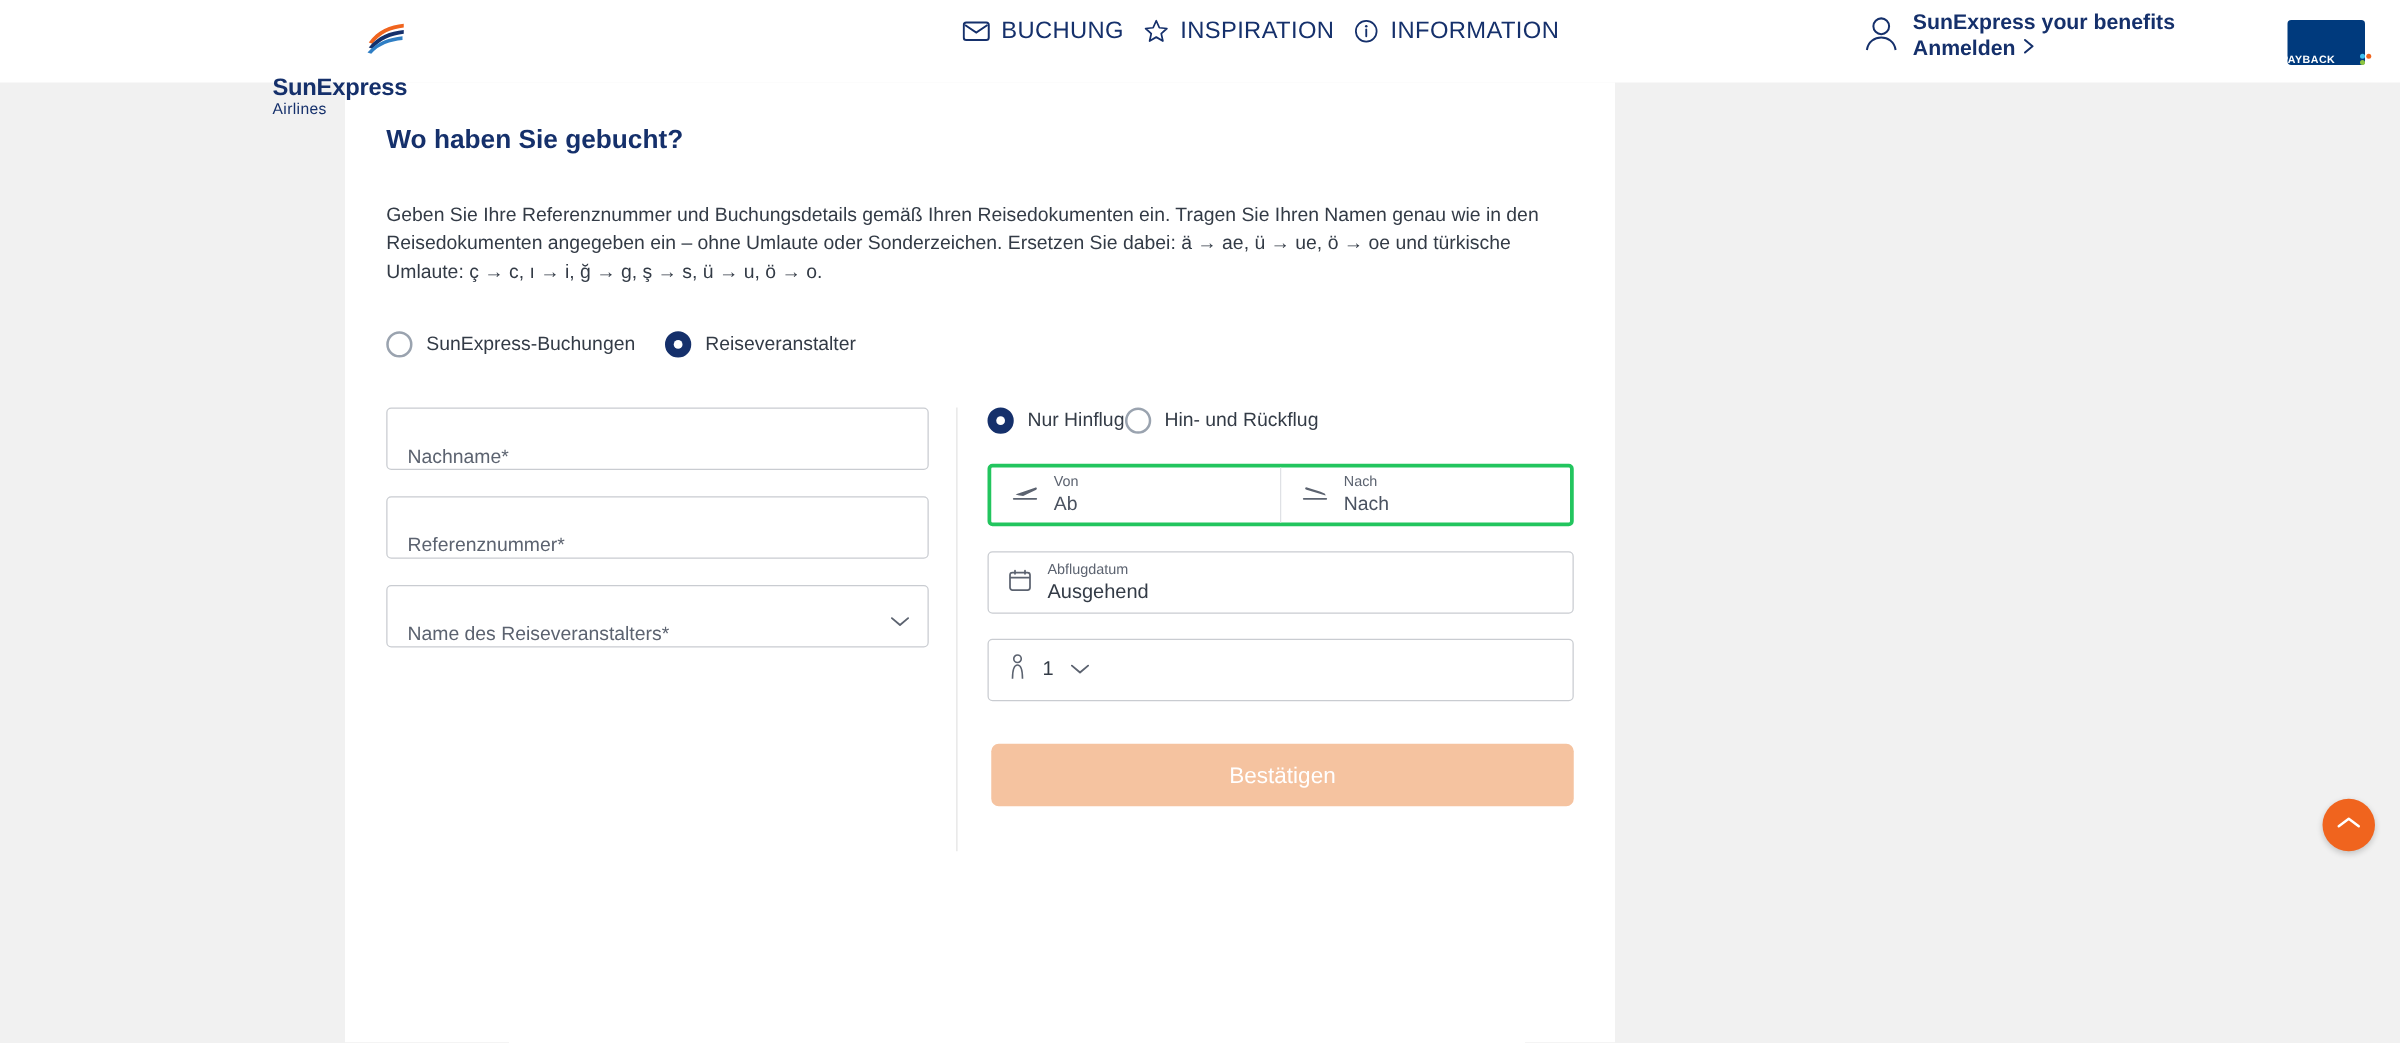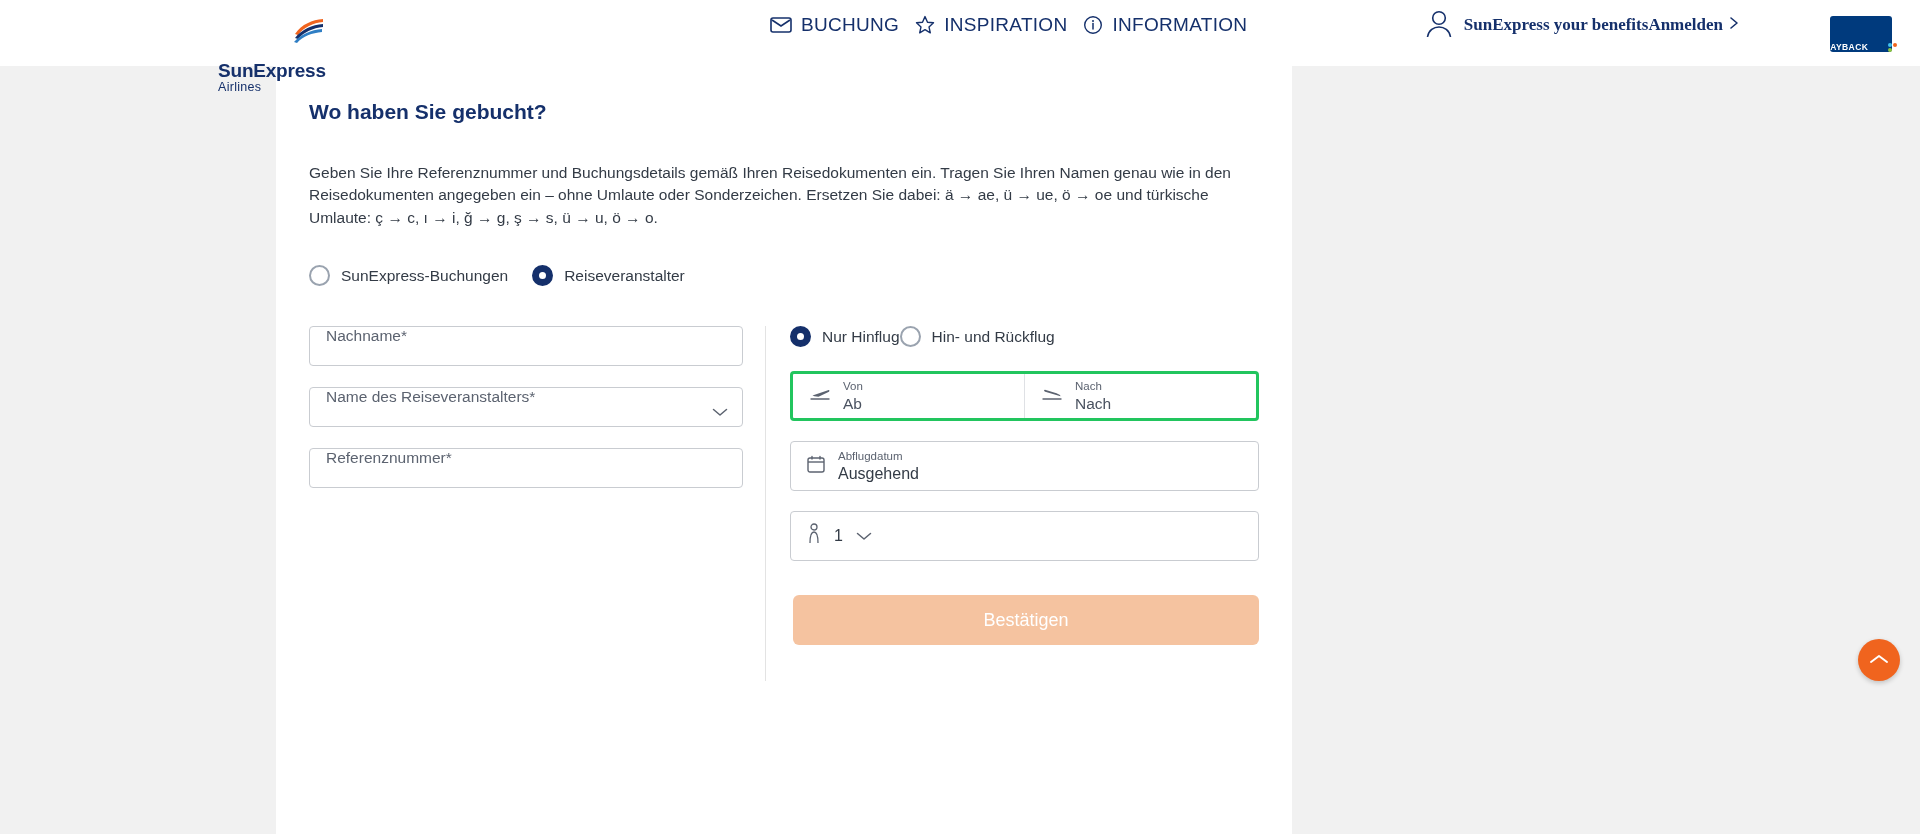--- a/index.html
+++ b/index.html
@@ -61,21 +61,21 @@
 
   .account {
     position: absolute;
     right: 180px;
     top: 7px;
     display: flex;
     align-items: center;
     gap: 10px;
   }
   .acct-icon { width: 30px; height: 36px; }
-  .acct-text { display: flex; flex-direction: row; line-height: 1.25; font-family: Liberation Serif, serif; }
+  .acct-text { display: flex; flex-direction: column; line-height: 1.25; }
   .acct-top {
     color: #15306b; font-size: 17px; font-weight: bold;
   }
   .acct-bottom {
     display: flex; align-items: center; gap: 6px;
     color: #15306b; font-size: 17px; font-weight: bold;
   }
   .payback {
     position: absolute;
     right: 28px; top: 16px;
@@ -152,25 +152,25 @@
     border-right: 1px solid #e3e3e3;
     min-height: 355px;
   }
   .col-right {
     flex: 1;
     padding-left: 24px;
   }
 
   .field {
     position: relative;
-    height: 40px;
+    height: 50px;
     border: 1px solid #c9ccd1;
     border-radius: 4px;
     background: #fff;
-    display: flex; align-items: flex-start;
+    display: flex; align-items: flex-end;
     padding: 0 16px;
     margin-bottom: 21px;
   }
   .field .lbl {
     font-size: 15.5px;
     color: #5c6370;
   }
   .field .chev {
     position: absolute; right: 14px; top: 50%; margin-top: -4px;
   }
@@ -338,29 +338,29 @@
         </label>
       </div>
 
       <div class="cols">
 
         <div class="col-left">
           <div class="field">
             <span class="lbl">Nachname*</span>
           </div>
           <div class="field">
+            <span class="lbl">Referenznummer*</span>
+          </div>
+          <div class="field">
             <span class="lbl">Name des Reiseveranstalters*</span>
             <span class="chev">
               <svg width="16" height="9" viewBox="0 0 16 9">
                   <path d="M1.5 1.5 L8 7 L14.5 1.5" fill="none" stroke="#5c6370" stroke-width="1.5" stroke-linecap="round" stroke-linejoin="round"></path>
                 </svg>
             </span>
-          </div>
-          <div class="field">
-            <span class="lbl">Referenznummer*</span>
           </div>
         </div>
 
         <div class="col-right">
 
           <div class="trip-row">
             <label class="radio">
               <span class="rdot on"></span>
               <span>Nur Hinflug</span>
             </label>

